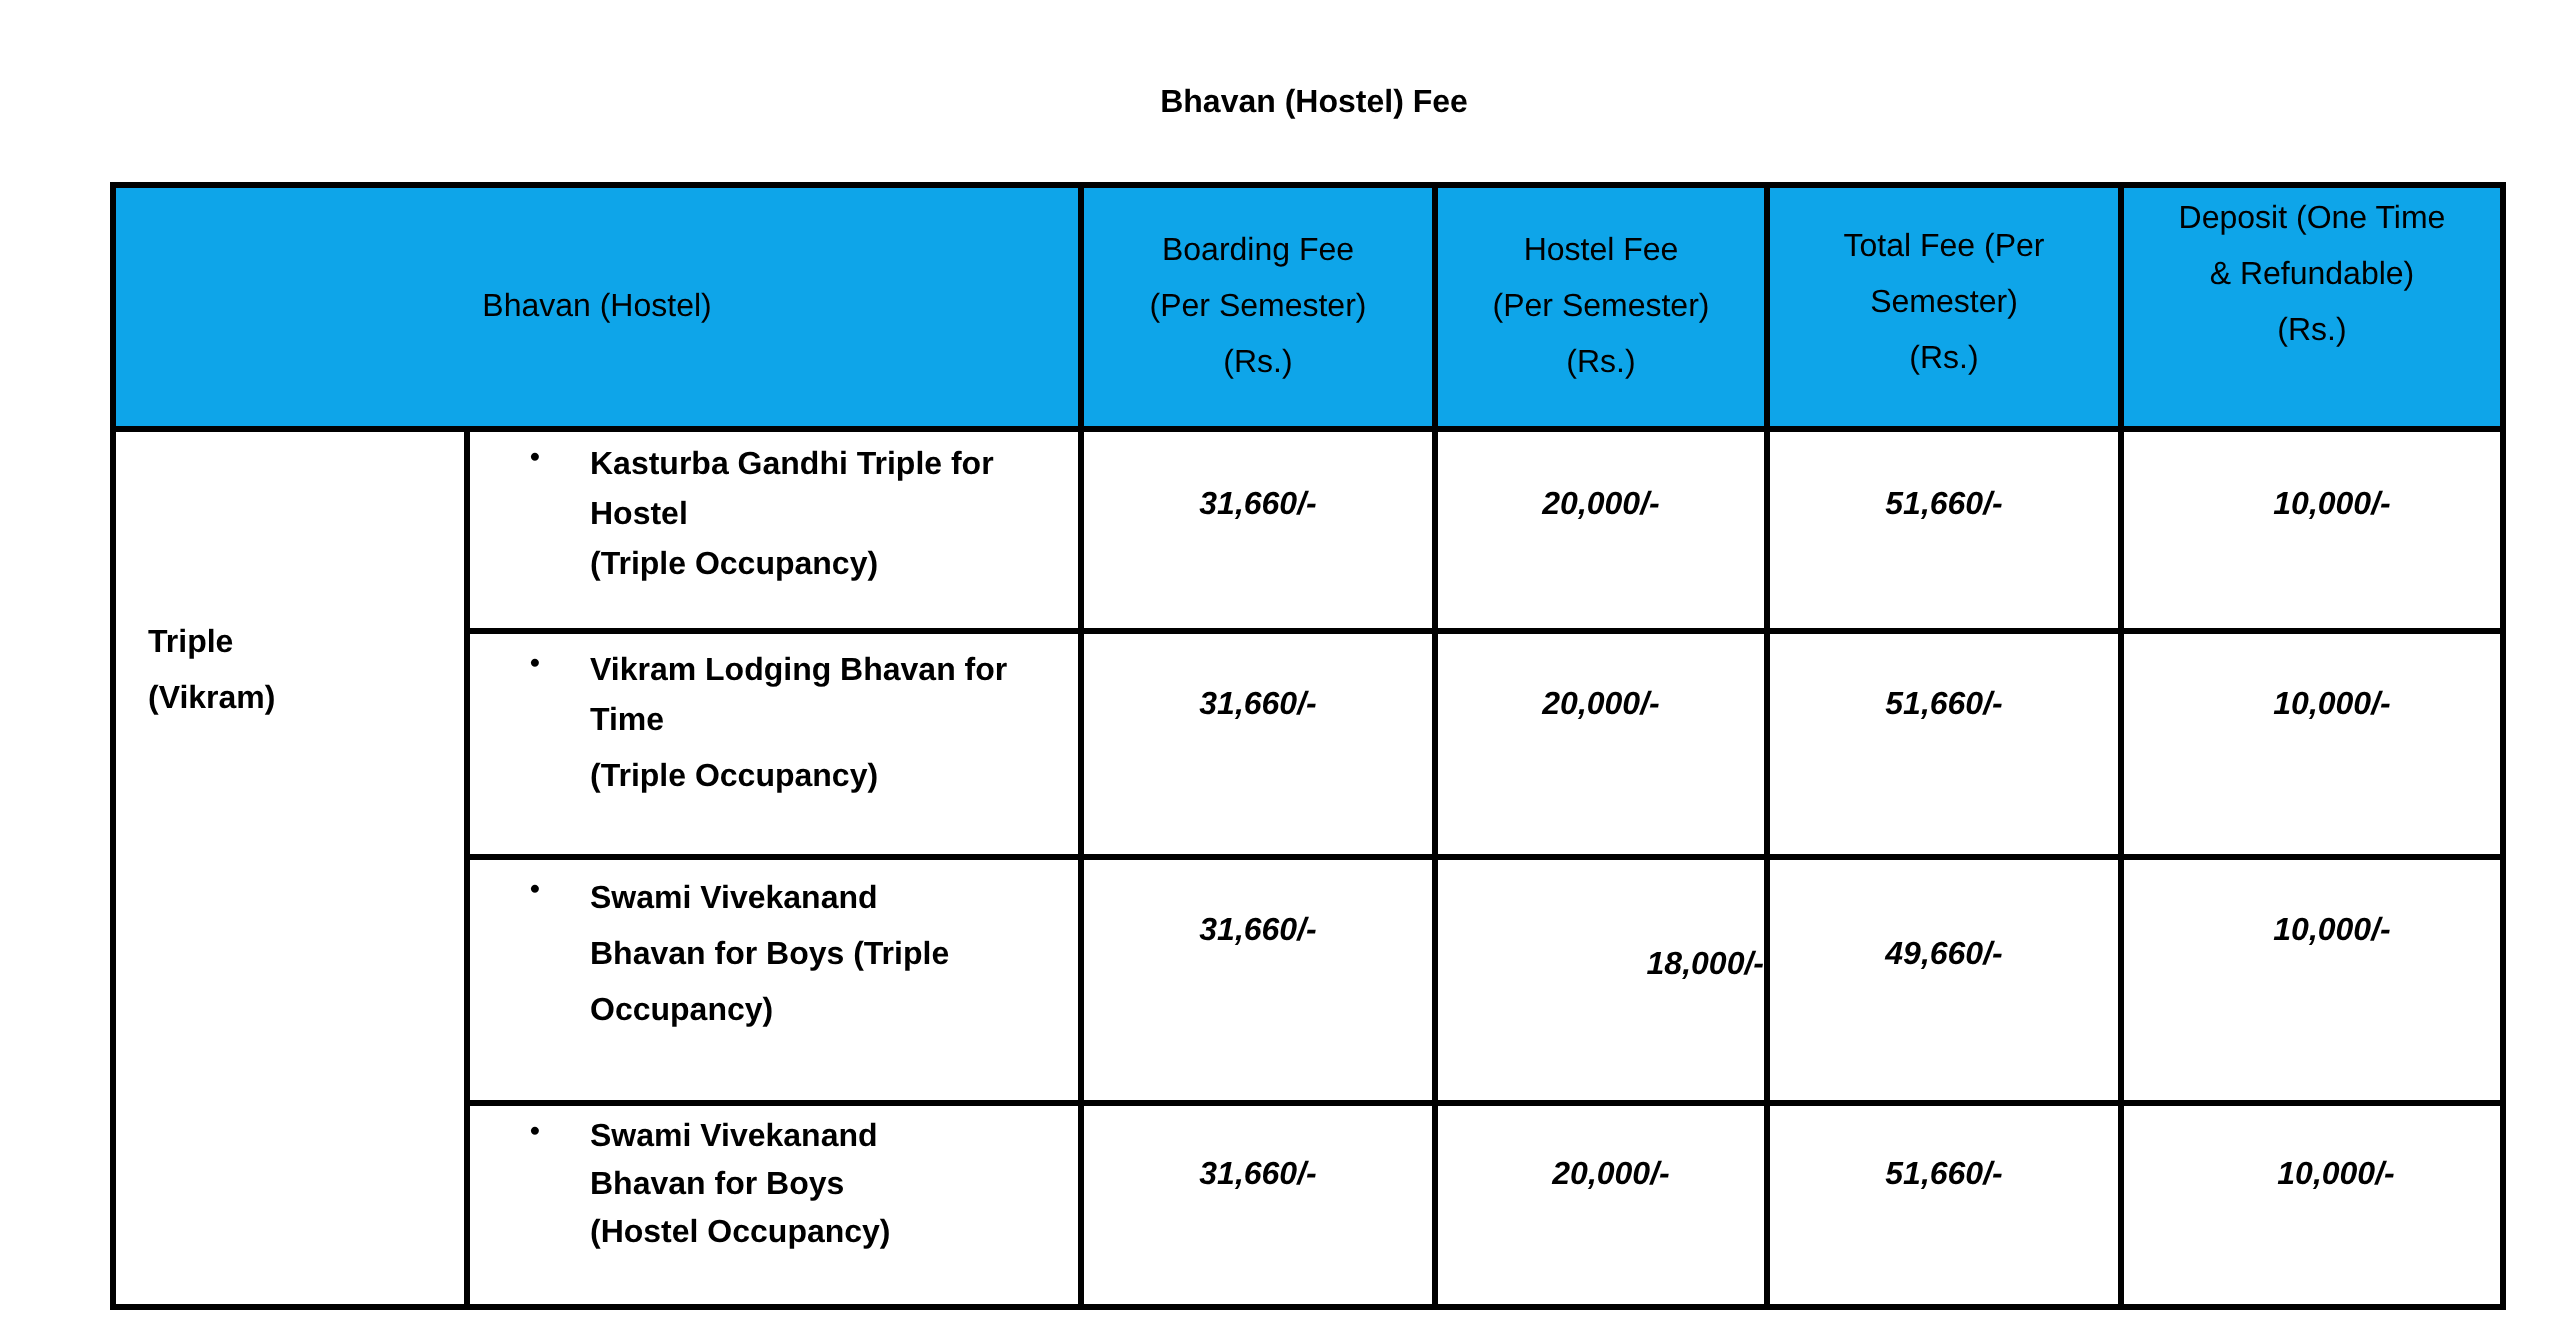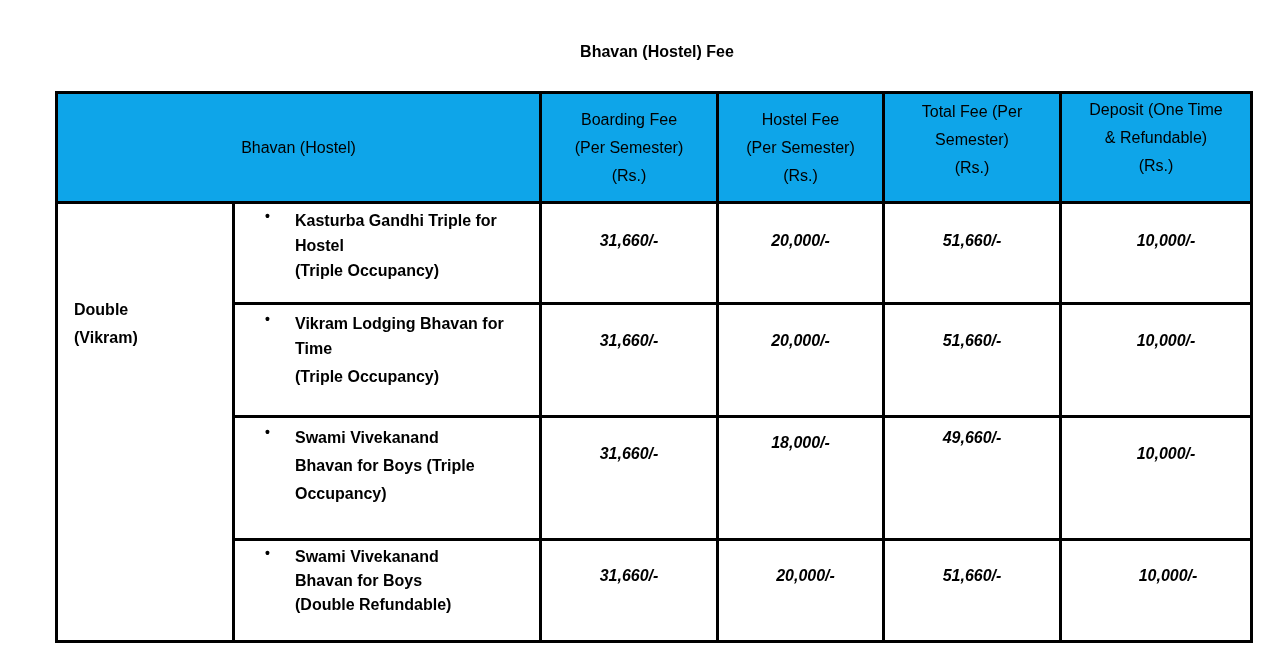--- a/index.html
+++ b/index.html
@@ -55,37 +55,37 @@
       <th>
         <span class="hdr-line">Boarding Fee</span>
         <span class="hdr-line">(Per Semester)</span>
         <span class="hdr-line">(Rs.)</span>
       </th>
       <th>
         <span class="hdr-line">Hostel Fee</span>
         <span class="hdr-line">(Per Semester)</span>
         <span class="hdr-line">(Rs.)</span>
       </th>
-      <th style="vertical-align:top;padding-top:4px;text-align:center;">
+      <th style="vertical-align:top;padding-top:16px;text-align:center;">
         <span class="hdr-line">Total Fee (Per</span>
         <span class="hdr-line">Semester)</span>
         <span class="hdr-line">(Rs.)</span>
       </th>
       <th style="vertical-align:top;padding-top:2px;">
         <span class="hdr-line">Deposit (One Time</span>
         <span class="hdr-line">&amp; Refundable)</span>
         <span class="hdr-line">(Rs.)</span>
       </th>
     </tr>
   </thead>
   <tbody>
 
     <tr style="height:101px">
       <td rowspan="4" class="group-cell" style="vertical-align:top;padding-top:92px !important;">
-        <span class="hdr-line">Double</span>
+        <span class="hdr-line">Triple</span>
         <span class="hdr-line">(Vikram)</span>
       </td>
       <td class="name-cell">
         <div class="name-wrap">
           <span class="bullet">•</span>
           <div class="name-lines">
             <span class="hdr-line">Kasturba Gandhi Triple for</span>
             <span class="hdr-line">Hostel</span>
             <span class="hdr-line">(Triple Occupancy)</span>
           </div>
@@ -137,39 +137,39 @@
           <div class="name-lines" style="line-height:28px;">
             <span class="hdr-line">Swami Vivekanand</span>
             <span class="hdr-line">Bhavan for Boys  (Triple</span>
             <span class="hdr-line">Occupancy)</span>
           </div>
         </div>
       </td>
       <td class="num" style="padding-top:27px;">
           <span>31,660/-</span>
         </td>
-      <td class="num" style="padding-top:16px;">
+      <td class="num" style="padding-top:44px;text-align:right;">
           <span>18,000/-</span>
         </td>
-      <td class="num" style="padding-top:11px;">
+      <td class="num" style="padding-top:39px;">
           <span>49,660/-</span>
         </td>
       <td class="num" style="padding-top:27px;">
           <span style="padding-left:20px;">10,000/-</span>
         </td>
     </tr>
 
     <tr style="height:102px">
       <td class="name-cell" style="padding-top:4px !important;">
         <div class="name-wrap">
           <span class="bullet">•</span>
           <div class="name-lines" style="line-height:24px;">
             <span class="hdr-line">Swami Vivekanand</span>
             <span class="hdr-line">Bhavan for Boys</span>
-            <span class="hdr-line">(Double Refundable)</span>
+            <span class="hdr-line">(Hostel Occupancy)</span>
           </div>
         </div>
       </td>
       <td class="num" style="padding-top:26px;">
           <span>31,660/-</span>
         </td>
       <td class="num" style="padding-top:26px;">
           <span style="padding-left:10px;">20,000/-</span>
         </td>
       <td class="num" style="padding-top:26px;">

